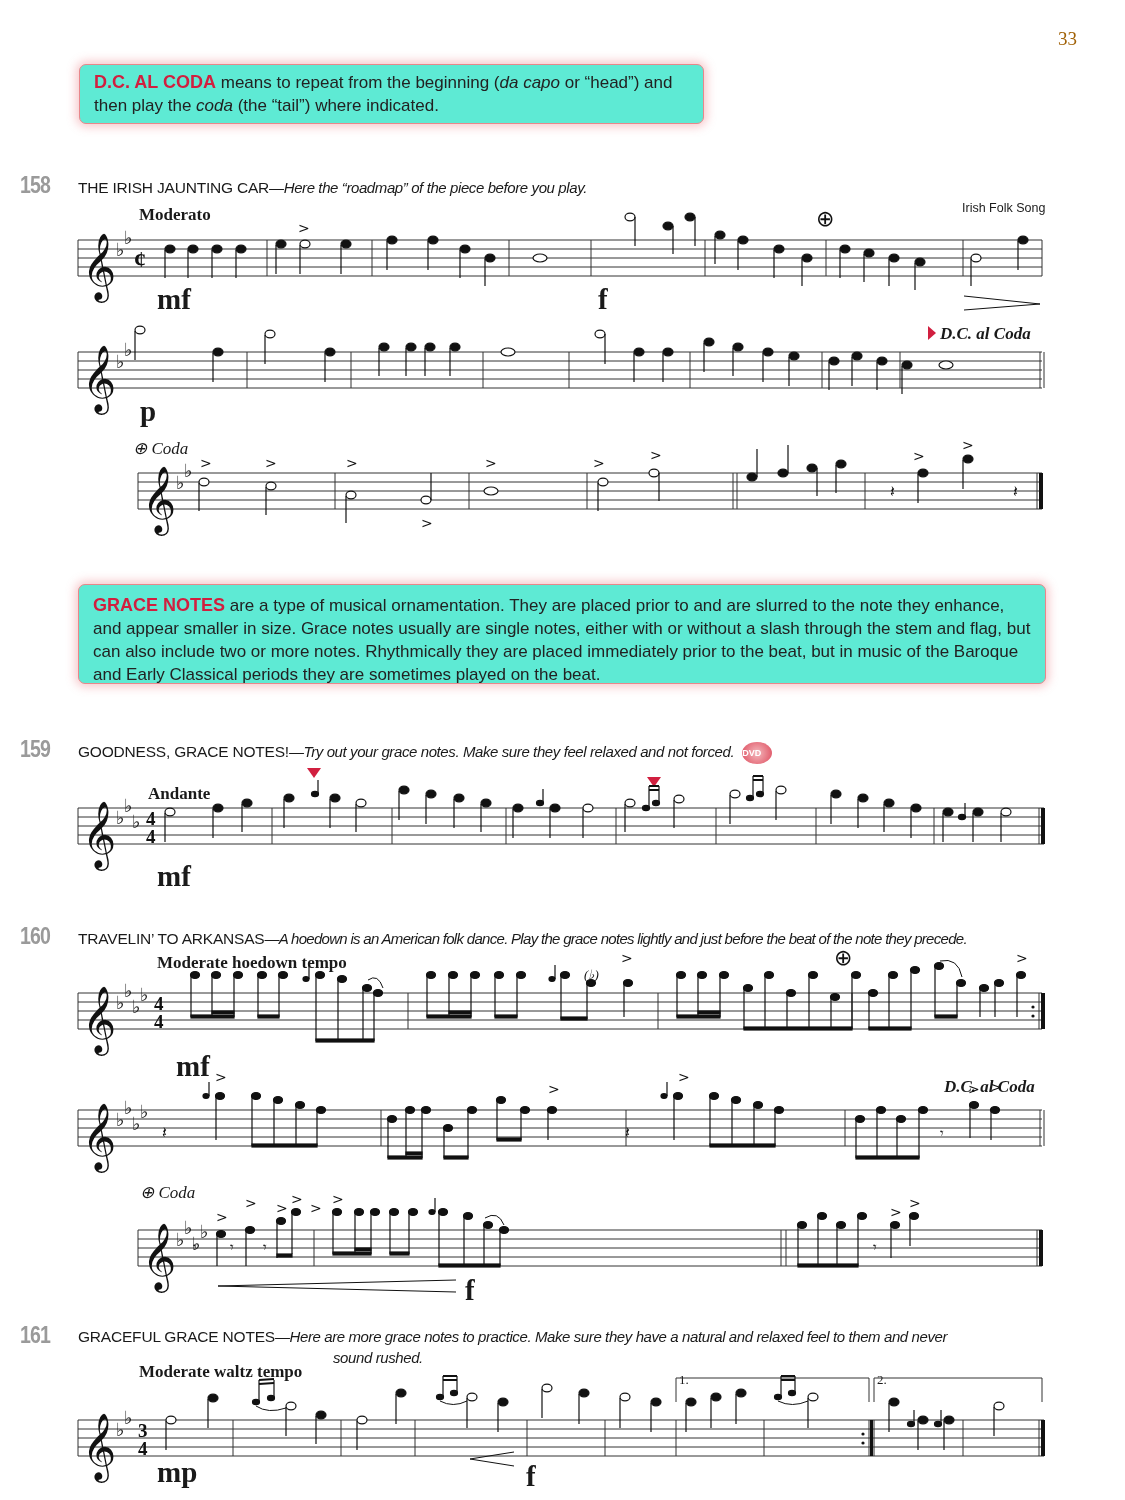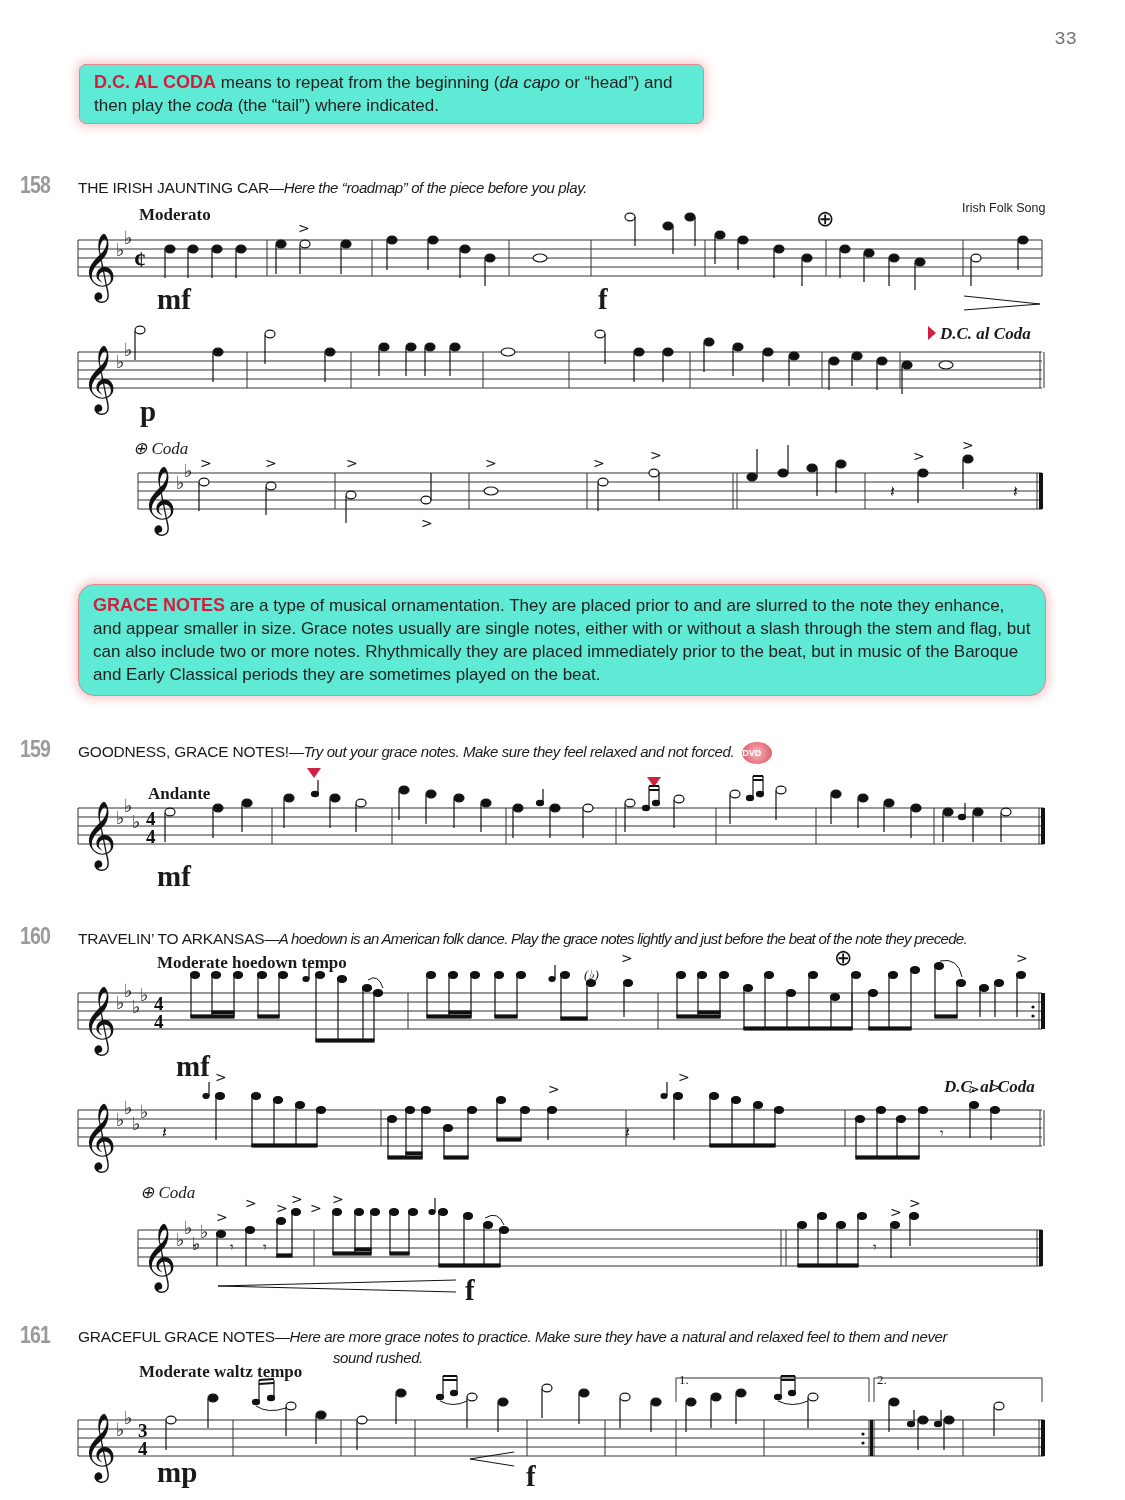--- a/index.html
+++ b/index.html
@@ -1,18 +1,18 @@
 <!DOCTYPE html>
 <html><head>
 <meta charset="utf-8">
 <style>
   html, body { margin: 0; padding: 0; }
   body { width: 1125px; height: 1500px; background: #ffffff; position: relative; overflow: hidden; font-family: "Liberation Sans", sans-serif; color: #1a1a1a; }
   .abs { position: absolute; }
-  .page-number { right: 48px; top: 28px; font-size: 19px; font-family: Liberation Mono, monospace; color: #737373; margin-left: 44px; }
+  .page-number { right: 48px; top: 28px; font-size: 19px; font-family: Liberation Serif, serif; color: #a16207; margin-left: 44px; }
   .info-box { position: absolute; background: #5eead4; border: 1.5px solid #e8878b; border-radius: 7px; box-shadow: 0 0 10px 3px rgba(232, 100, 110, 0.35); padding: 6px 14px; font-size: 17px; line-height: 23px; font-family: "Liberation Sans", sans-serif; color: #222; box-sizing: border-box; }
   .info-term { color: #d11f3f; font-weight: bold; font-size: 18px; }
   .ex-num { position: absolute; font-family: "Liberation Sans", sans-serif; font-weight: bold; color: #9a9a9a; font-size: 23px; letter-spacing: -1px; transform: scaleX(0.85); transform-origin: left; }
   .ex-head { position: absolute; left: 78px; font-size: 15px; white-space: nowrap; }
   .ex-title { font-weight: normal; font-family: "Liberation Sans", sans-serif; font-size: 15.5px; letter-spacing: -0.2px; }
   .ex-desc { font-style: italic; font-family: "Liberation Sans", sans-serif; font-size: 15px; letter-spacing: -0.4px; }
   .tempo { position: absolute; font-family: "Liberation Serif", serif; font-weight: bold; font-size: 17px; }
   .attrib { position: absolute; font-family: "Liberation Sans", sans-serif; font-size: 12.5px; }
   .dyn { position: absolute; font-family: "Liberation Serif", serif; font-weight: bold; font-size: 29px; }
   .dc { position: absolute; font-family: "Liberation Serif", serif; font-weight: bold; font-style: italic; font-size: 17px; }
@@ -238,21 +238,21 @@
   <text x="283" y="95" font-family="DejaVu Sans" font-size="14" fill="#111">&gt;</text>
   <text x="347" y="35" font-family="DejaVu Sans" font-size="14" fill="#111">&gt;</text>
   <text x="455" y="35" font-family="DejaVu Sans" font-size="14" fill="#111">&gt;</text>
   <text x="512" y="27" font-family="DejaVu Sans" font-size="14" fill="#111">&gt;</text>
   <text x="775" y="28" font-family="DejaVu Sans" font-size="14" fill="#111">&gt;</text>
   <text x="824" y="17" font-family="DejaVu Sans" font-size="14" fill="#111">&gt;</text>
   <text x="752" y="64" font-family="DejaVu Sans" font-size="16" fill="#111">𝄽</text>
   <text x="875" y="64" font-family="DejaVu Sans" font-size="16" fill="#111">𝄽</text>
 </svg>
 
-<div class="info-box" style="left:78px; top:584px; width:968px; height:112px; padding-top:9px;border-radius:16px;">
+<div class="info-box" style="left:78px; top:584px; width:968px; height:100px; padding-top:9px;">
   <span class="info-term">GRACE NOTES</span><span> are a type of musical ornamentation. They are placed prior to and are slurred to the note they enhance, and appear smaller in size.  Grace notes usually are single notes, either with or without a slash through the stem and flag, but can also include two or more notes. Rhythmically they are placed immediately prior to the beat, but in music of the Baroque and Early Classical periods they are sometimes played on the beat.</span>
 </div>
 
 <div class="ex-num" style="left:20px; top:736px;">159</div>
 <div class="ex-head" style="top:742px;">
   <span class="ex-title">GOODNESS, GRACE NOTES!</span><span class="ex-desc">—Try out your grace notes. Make sure they feel relaxed and not forced.</span><span class="dvd-badge">DVD</span>
 </div>
 <div class="tempo" style="left:148px; top:784px;">Andante</div>
 <div class="red-marker" style="left:307px; top:768px;"></div>
 <div class="red-marker" style="left:647px; top:777px;"></div>

